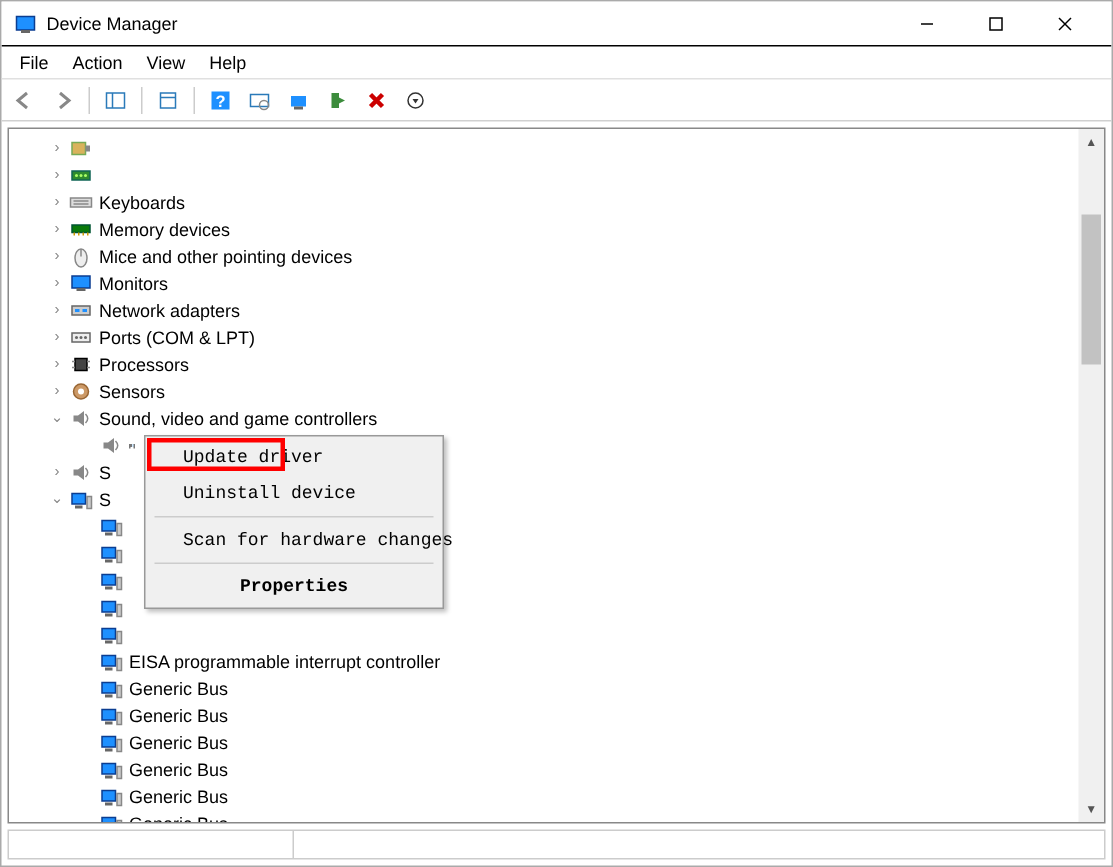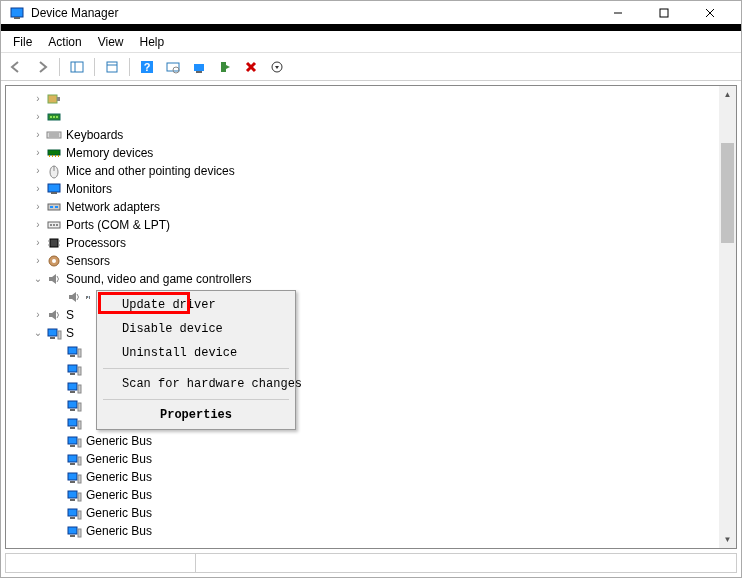--- a/index.html
+++ b/index.html
@@ -1,17 +1,17 @@
 <!DOCTYPE html>
 <html><head>
 <meta charset="utf-8">
 <style>
 * { margin: 0; padding: 0; box-sizing: border-box; font-family: "Segoe UI", Tahoma, sans-serif; }
 body { background: #fff; width: 742px; height: 578px; overflow: hidden; position: relative; border: 1px solid #aaa;}
-.titlebar { height: 30px; display: flex; align-items: center; padding: 0 8px; background: #fff; border-bottom: 7px solid #000000;}
+.titlebar { height: 30px; display: flex; align-items: center; padding: 0 8px; background: #fff; border-bottom: 1px solid #000000;}
 .titlebar .ticon { width:16px; height:16px; margin-right:6px; display:flex; align-items:center; justify-content:center;}
 .titlebar .title { font-size: 12px; color: #000; }
 .titlebar .spacer { flex:1; }
 .titlebar .winbtn { width: 46px; height: 30px; display:flex; align-items:center; justify-content:center; font-size:12px; }
 .menubar { height: 22px; display:flex; align-items:center; padding: 0 4px; font-size:12px; border-bottom:1px solid #e0e0e0;}
 .menubar .menuitem { padding: 2px 8px; }
 .toolbar { height: 28px; display:flex; align-items:center; padding: 2px 4px; gap:4px; border-bottom:1px solid #d0d0d0;}
 .toolbar .tbtn { width:22px; height:22px; border:1px solid transparent; display:flex; align-items:center; justify-content:center;}
 .toolbar .sep { width:1px; height:18px; background:#ccc; margin:0 2px;}
 .client { position:absolute; top: 84px; left:4px; right:4px; bottom:28px; border:1px solid #888; background:#fff; overflow:hidden;}
@@ -343,20 +343,31 @@
       </div>
       <div class="node" style="padding-left: 44px;">
         <span class="expander" style="visibility: hidden;"></span>
         <span class="devicon">
           <svg width="16" height="16">
             <rect x="2" y="4" width="9" height="7" fill="#1e90ff" stroke="#0b3d91"></rect>
             <rect x="12" y="6" width="3" height="8" fill="#ccc" stroke="#888"></rect>
             <rect x="4" y="12" width="5" height="2" fill="#666"></rect>
           </svg>
         </span>
+        <span class="label-txt">EISA programmable interrupt controller</span>
+      </div>
+      <div class="node" style="padding-left: 44px;">
+        <span class="expander" style="visibility: hidden;"></span>
+        <span class="devicon">
+          <svg width="16" height="16">
+            <rect x="2" y="4" width="9" height="7" fill="#1e90ff" stroke="#0b3d91"></rect>
+            <rect x="12" y="6" width="3" height="8" fill="#ccc" stroke="#888"></rect>
+            <rect x="4" y="12" width="5" height="2" fill="#666"></rect>
+          </svg>
+        </span>
         <span class="label-txt">Generic Bus</span>
       </div>
       <div class="node" style="padding-left: 44px;">
         <span class="expander" style="visibility: hidden;"></span>
         <span class="devicon">
           <svg width="16" height="16">
             <rect x="2" y="4" width="9" height="7" fill="#1e90ff" stroke="#0b3d91"></rect>
             <rect x="12" y="6" width="3" height="8" fill="#ccc" stroke="#888"></rect>
             <rect x="4" y="12" width="5" height="2" fill="#666"></rect>
           </svg>
@@ -412,21 +423,20 @@
     <div class="arrow">▲</div>
     <div class="track">
         <div class="thumb"></div>
       </div>
     <div class="arrow">▼</div>
   </div>
 </div>
 
 <div class="ctxmenu">
   <div class="mi">Update driver</div>
-  <div class="mi">Disable device</div>
   <div class="mi">Uninstall device</div>
   <div class="msep"></div>
   <div class="mi">Scan for hardware changes</div>
   <div class="msep"></div>
   <div class="mi bold">Properties</div>
 </div>
 
 <div class="highlight-box"></div>
 
 <div class="statusbar">

